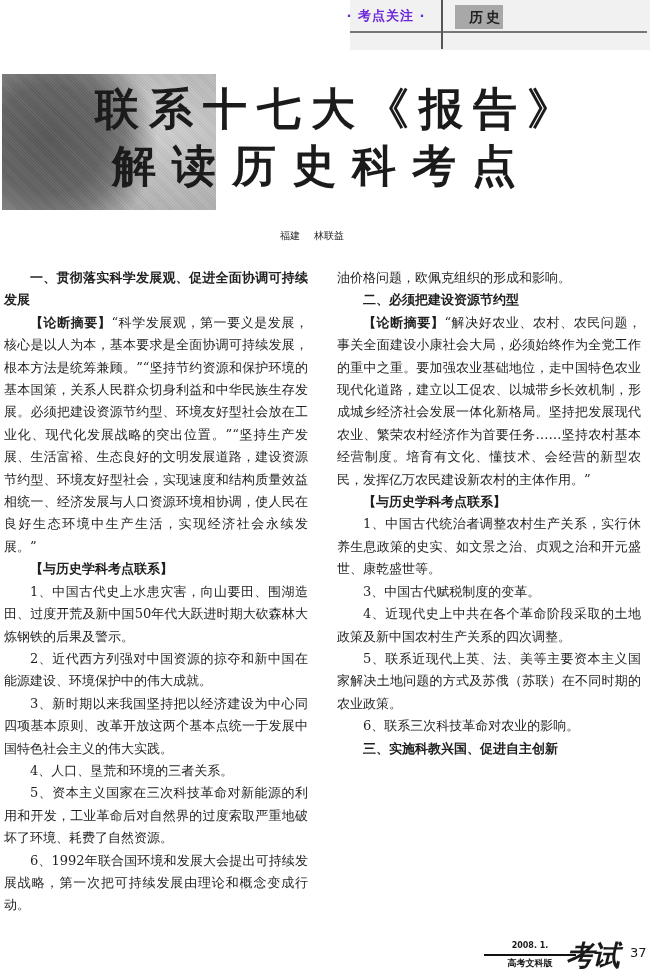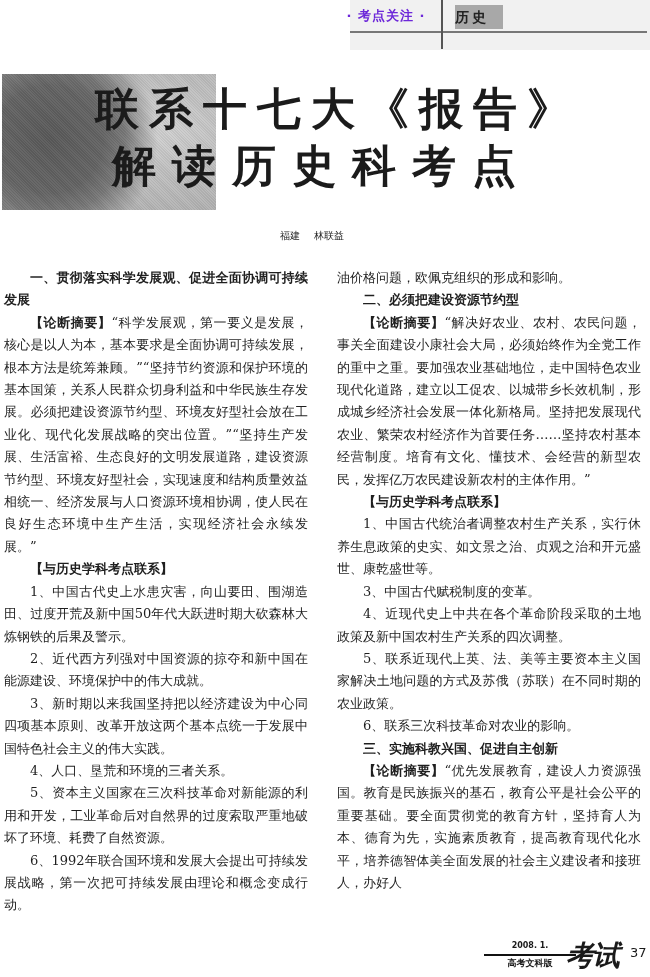--- a/index.html
+++ b/index.html
@@ -20,21 +20,21 @@
     }
     .section-tag {
       position: absolute; left: 341px; top: 5px; width: 90px; height: 22px;
       font-family: "DejaVu Sans", sans-serif; font-size: 13px; font-weight: bold;
       color: #6d28d9; text-align: center; line-height: 22px; letter-spacing: 1px;
     }
     .subject-tag {
       position: absolute; left: 455px; top: 5px; width: 48px; height: 24px;
       background: #a8a8a8; color: #222;
       font-family: "DejaVu Sans", sans-serif; font-size: 14px; font-weight: bold;
-      text-align: left; line-height: 24px; letter-spacing: 3px;
+      text-align: right; line-height: 24px; letter-spacing: 3px;
     }
     .hero-photo {
       position: absolute; left: 2px; top: 74px; width: 214px; height: 136px;
       background:
         radial-gradient(circle at 22% 48%, #5c5c5c 0, #666 30%, #7a7a7a 42%, rgba(160,160,160,0) 60%),
         radial-gradient(ellipse at 70% 40%, #cfcfcf 0, #bdbdbd 40%, #a6a6a6 100%);
       filter: contrast(1.05);
     }
     .hero-photo::after {
       content: ""; position: absolute; inset: 0;
@@ -114,21 +114,20 @@
   <p class="noindent">油价格问题，欧佩克组织的形成和影响。</p>
   <p class="h">二、必须把建设资源节约型</p>
   <p><span class="tag">【论断摘要】</span><span>“解决好农业、农村、农民问题，事关全面建设小康社会大局，必须始终作为全党工作的重中之重。要加强农业基础地位，走中国特色农业现代化道路，建立以工促农、以城带乡长效机制，形成城乡经济社会发展一体化新格局。坚持把发展现代农业、繁荣农村经济作为首要任务……坚持农村基本经营制度。培育有文化、懂技术、会经营的新型农民，发挥亿万农民建设新农村的主体作用。”</span></p>
   <p class="tag">【与历史学科考点联系】</p>
   <p>1、中国古代统治者调整农村生产关系，实行休养生息政策的史实、如文景之治、贞观之治和开元盛世、康乾盛世等。</p>
   <p>3、中国古代赋税制度的变革。</p>
   <p>4、近现代史上中共在各个革命阶段采取的土地政策及新中国农村生产关系的四次调整。</p>
   <p>5、联系近现代上英、法、美等主要资本主义国家解决土地问题的方式及苏俄（苏联）在不同时期的农业政策。</p>
   <p>6、联系三次科技革命对农业的影响。</p>
   <p class="h">三、实施科教兴国、促进自主创新</p>
-  <p><span class="tag">【论断摘要】</span><span>“优先发展教育，建设人力资源强国。教育是民族振兴的基石，教育公平是社会公平的重要基础。要全面贯彻党的教育方针，坚持育人为本、德育为先，实施素质教育，提高教育现代化水平，培养德智体美全面发展的社会主义建设者和接班人，办好人</span></p>
 </div>
 
 <div class="footer">
   <div class="issue">2008. 1.</div>
   <div class="rule"></div>
   <div class="edition">高考文科版</div>
   <div class="brand">考试</div>
   <div class="pageno">37</div>
 </div>
 

